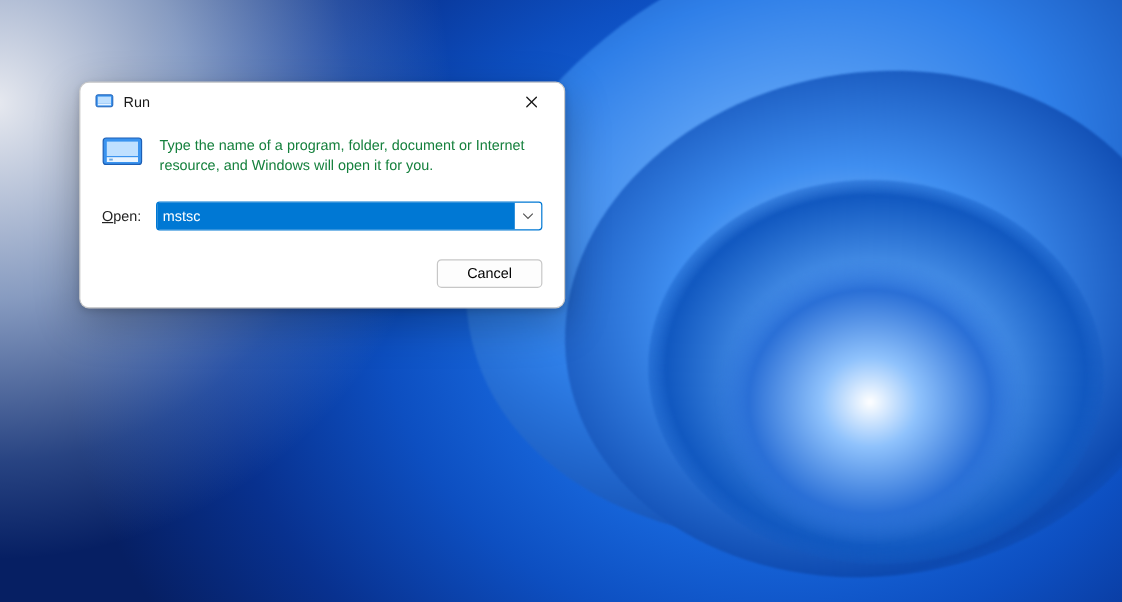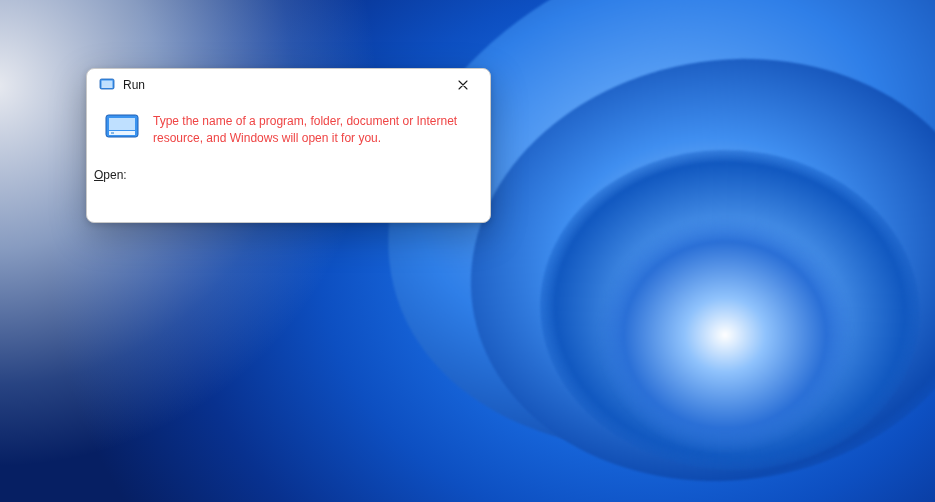--- a/index.html
+++ b/index.html
@@ -16,21 +16,21 @@
   
   .petal { position:absolute; border-radius:50%; filter: blur(1px); }
   .p1 { width:700px; height:500px; left:380px; top:-60px; background: radial-gradient(ellipse at 40% 40%, #7ab9ff 0%, #2f7fe8 40%, #0a3fa0 75%, transparent 80%); transform: rotate(-18deg); }
   .p2 { width:520px; height:420px; left:470px; top:60px; background: radial-gradient(ellipse at 45% 45%, #a7d2ff 0%, #3f8ef0 35%, #0d49af 70%, transparent 78%); transform: rotate(-8deg); }
   .p3 { width:380px; height:320px; left:540px; top:150px; background: radial-gradient(ellipse at 50% 50%, #d2e8ff 0%, #57a0f4 30%, #1158c0 65%, transparent 74%); transform: rotate(4deg); }
   .p4 { width:260px; height:240px; left:595px; top:215px; background: radial-gradient(ellipse at 50% 50%, #ffffff 0%, #8fc2fc 22%, #2a6fd6 55%, transparent 70%); }
   .lightband { position:absolute; width:640px; height:640px; left:-260px; top:-170px; background: radial-gradient(circle at 40% 40%, rgba(255,255,255,0.9) 0%, rgba(221,238,255,0.6) 30%, rgba(175,213,255,0.2) 55%, transparent 70%); }
 
   .dialog {
     position: absolute;
-    left: 86px;
+    left: 66px;
     top: 68px;
     width: 405px;
     background: #ffffff;
     border: 1px solid #c9c9c9;
     border-radius: 8px;
     box-shadow: 0 12px 36px rgba(0,0,0,0.28), 0 2px 6px rgba(0,0,0,0.15);
     font-size: 12px;
     color: #1a1a1a;
   }
   .titlebar {
@@ -45,25 +45,25 @@
   }
 
   .body {
     padding: 10px 18px 6px 18px;
     display:flex; gap:14px; align-items:flex-start;
   }
   .run-icon-lg {
     width:34px; height:26px; flex:0 0 34px; margin-top:2px;
     display:flex; align-items:center; justify-content:center;
   }
-  .instr { line-height:1.45; color:#ef4444; font-size:12px; padding-top:2px; }
+  .instr { line-height:1.45; color:#15803d; font-size:12px; padding-top:2px; }
 
   .open-row {
     display:flex; align-items:center; gap:12px;
-    padding: 14px 18px 6px 7px;
+    padding: 14px 18px 6px 18px;
   }
   .open-label { font-size:12px; color:#222; }
   .open-label .u { text-decoration: underline; }
   .combo {
     flex:1; position:relative;
     border:1px solid #0078d4; border-radius:3px; height:24px;
     display:flex; align-items:center; background:#fff;
   }
   .combo input {
     border:none; outline:none; flex:1; height:100%; padding:0 6px;
@@ -127,18 +127,28 @@
           <rect x="4" y="5" width="26" height="12" fill="#bfe0ff"></rect>
           <rect x="4" y="18" width="26" height="4" fill="#e9f4ff"></rect>
           <rect x="6" y="19.2" width="3" height="1.6" fill="#6ea8df"></rect>
         </svg>
       </div>
       <div class="instr">Type the name of a program, folder, document or Internet resource, and Windows will open it for you.</div>
     </div>
 
     <div class="open-row">
       <div class="open-label"><span class="u">O</span><span>pen:</span></div>
+      <div class="combo">
+        <span class="val-sel">mstsc</span>
+        <input type="text" style="color: transparent; caret-color: transparent;" value="mstsc">
+        <div class="chev">
+          <svg width="10" height="6" viewBox="0 0 10 6">
+            <path d="M1 1 L5 5 L9 1" fill="none" stroke="#555" stroke-width="1"></path>
+          </svg>
+        </div>
+      </div>
     </div>
 
     <div class="buttons">
+      <button class="btn">Cancel</button>
     </div>
   </div>
 </div>
 
 </body></html>

